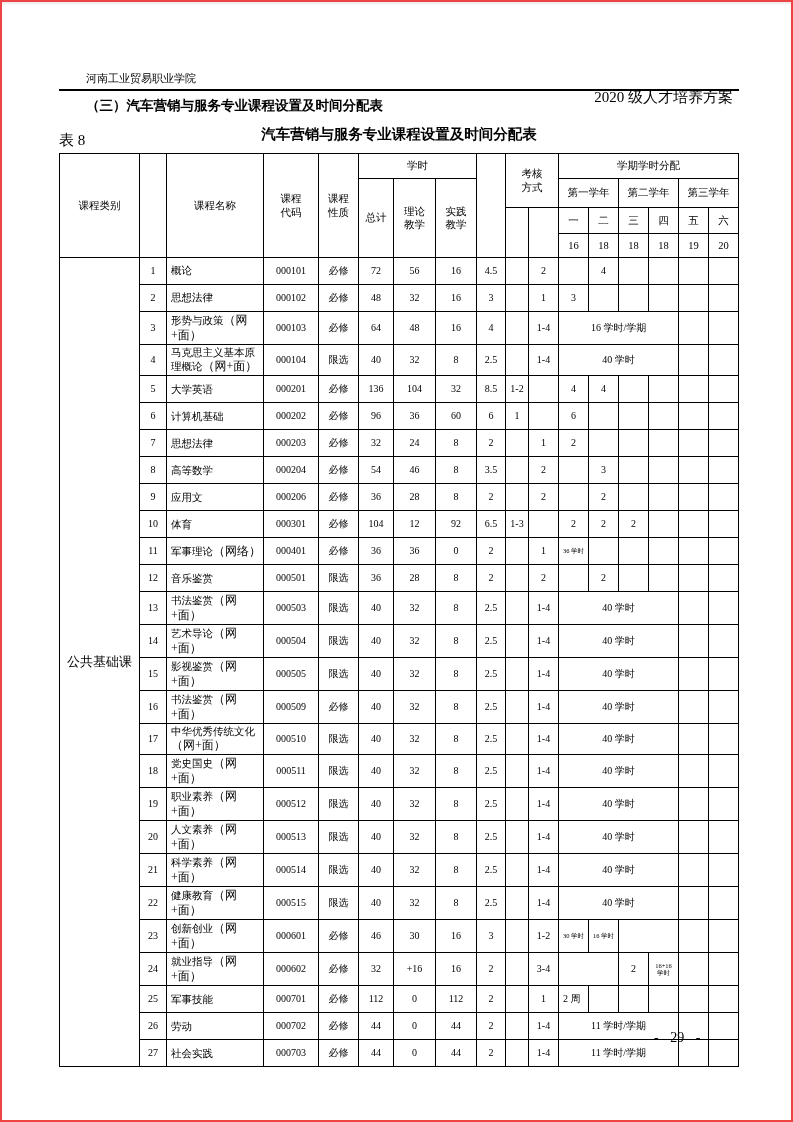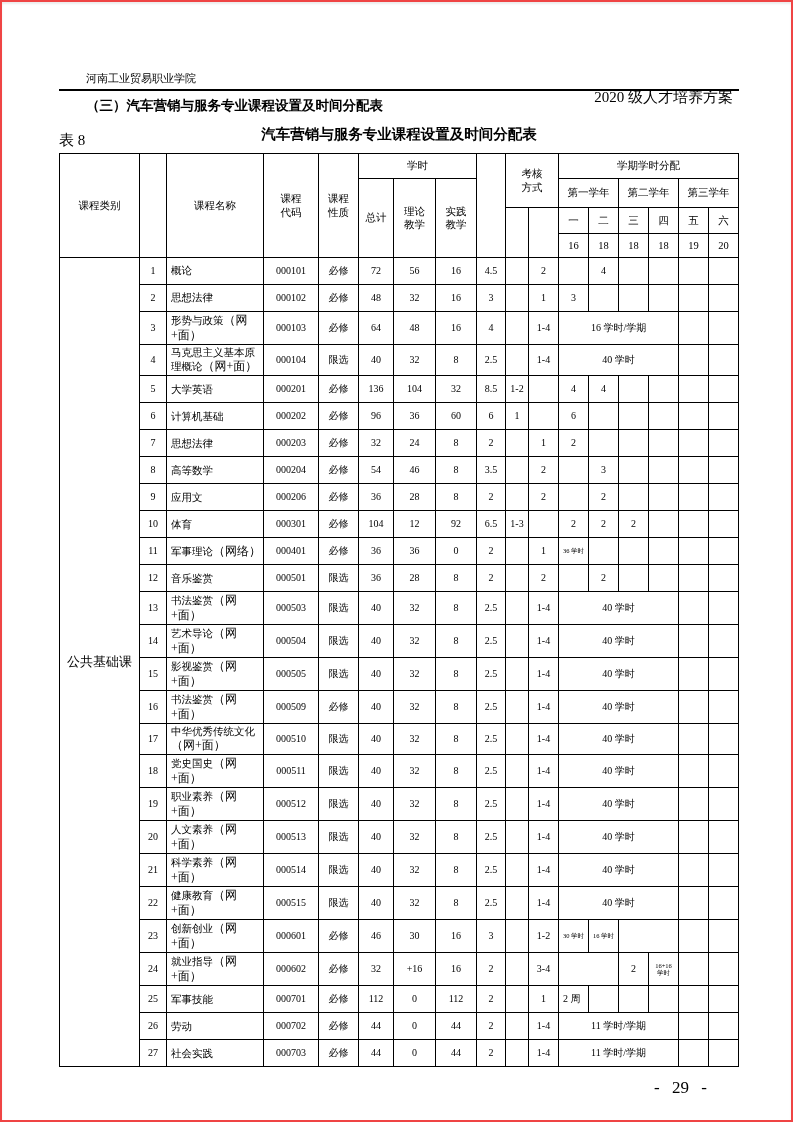--- a/index.html
+++ b/index.html
@@ -8,21 +8,21 @@
     font-family:"Liberation Serif","DejaVu Serif",serif;color:#000;
     border:2px solid #ef4444;box-sizing:border-box;overflow:hidden;
     box-shadow:inset 0 2px 2px rgba(0,0,0,.08);
   }
   .hdr-left{position:absolute;left:84px;top:69px;font-size:11px;}
   .hdr-right{position:absolute;right:58px;top:86px;font-size:15px;}
   .hdr-rule{position:absolute;left:57px;top:87px;width:680px;height:2px;background:#000;}
   .section-title{position:absolute;left:84px;top:95px;font-size:13.5px;font-weight:bold;}
   .tbl-label{position:absolute;left:57px;top:129px;font-size:15px;}
   .tbl-title{position:absolute;left:57px;top:123px;width:680px;text-align:center;font-size:14.5px;font-weight:bold;}
-  .pageno{position:absolute;left:652px;top:1028px;font-size:17px;word-spacing:8px;margin-top:48px;}
+  .pageno{position:absolute;left:652px;top:1028px;font-size:14px;word-spacing:8px;}
 
   table.cur{position:absolute;left:57px;top:151px;border-collapse:collapse;table-layout:fixed;width:680px;}
   .cur th,.cur td{
     border:1px solid #000;text-align:center;vertical-align:middle;
     font-weight:normal;font-size:10px;padding:1px 1px;line-height:1.25;
     overflow:hidden;
   }
   .cur th{font-size:10.5px;}
   .cur thead tr:nth-child(1){height:25px;}
   .cur thead tr:nth-child(2){height:29px;}

